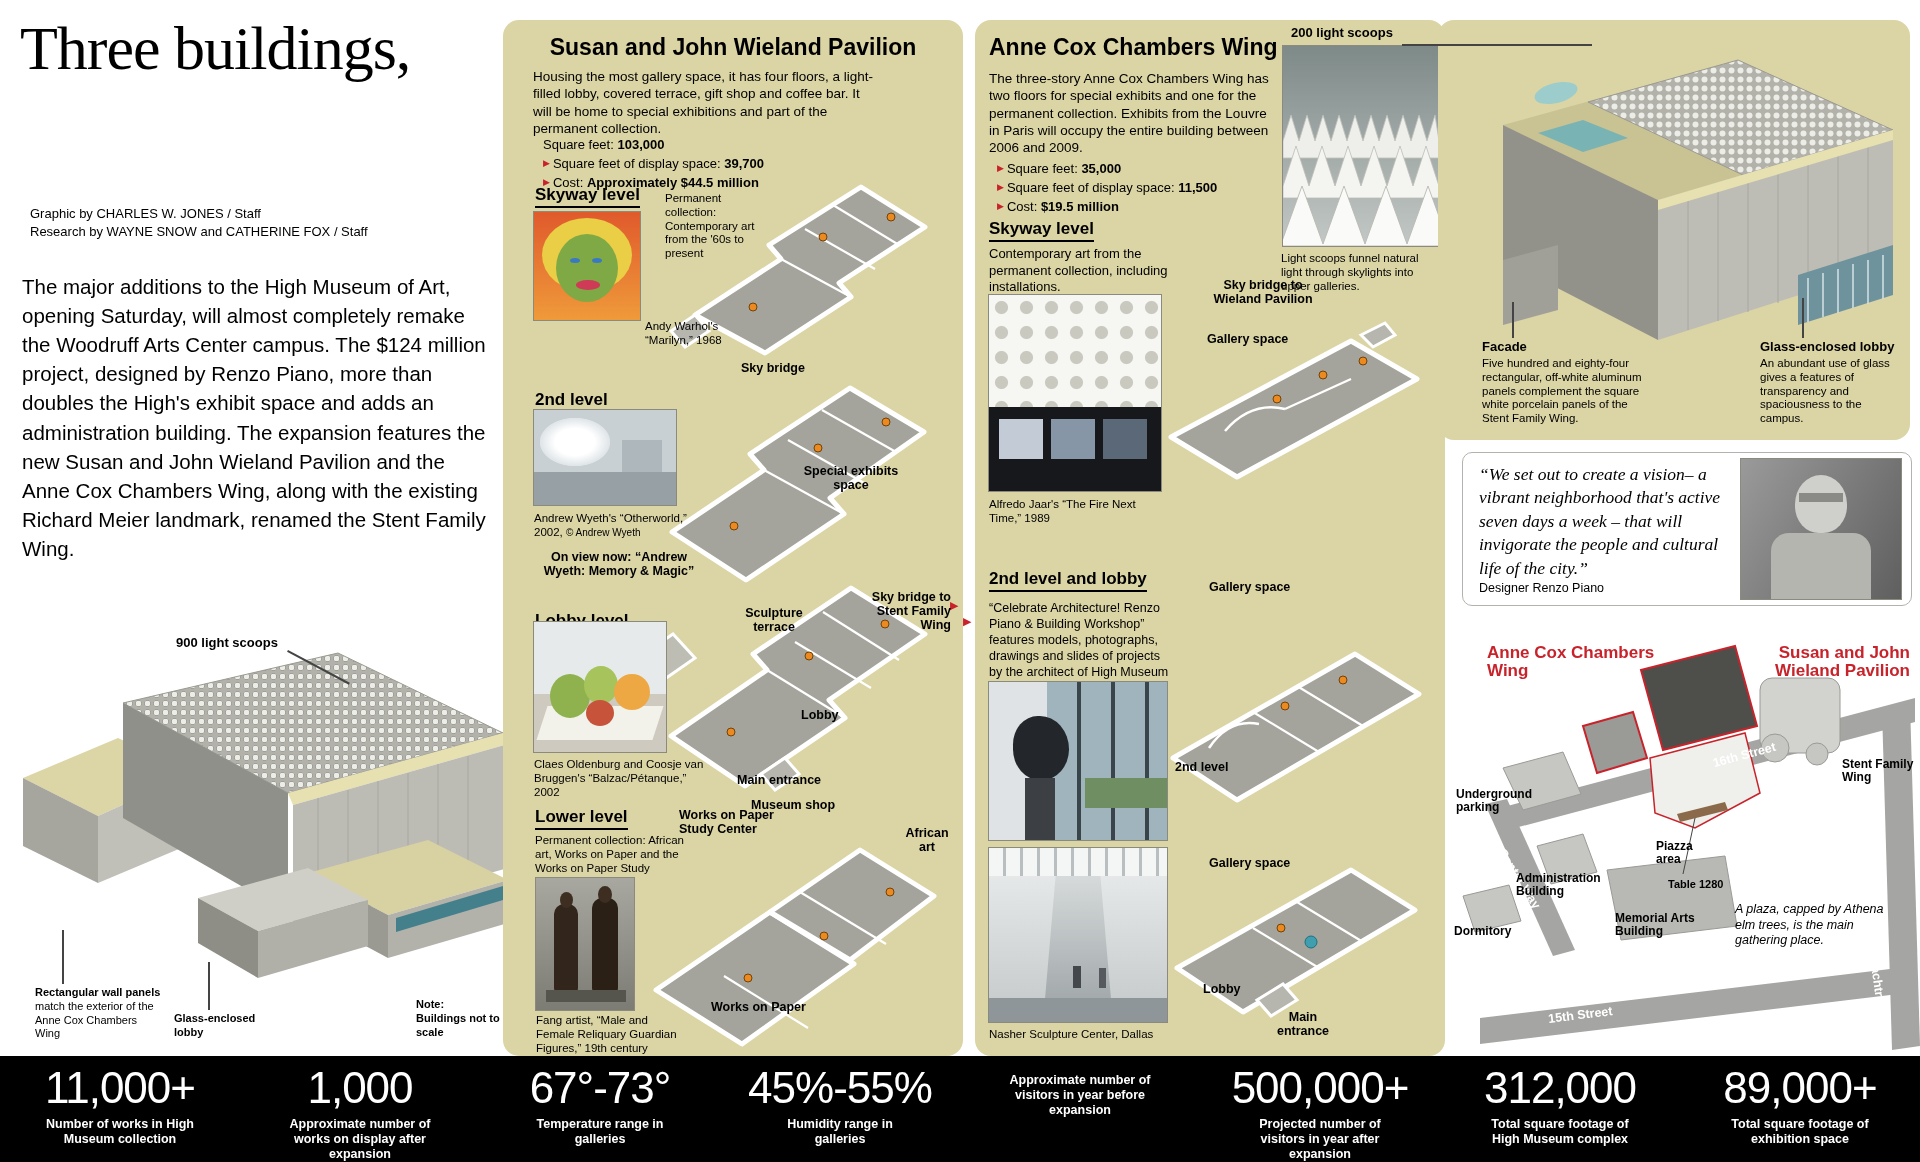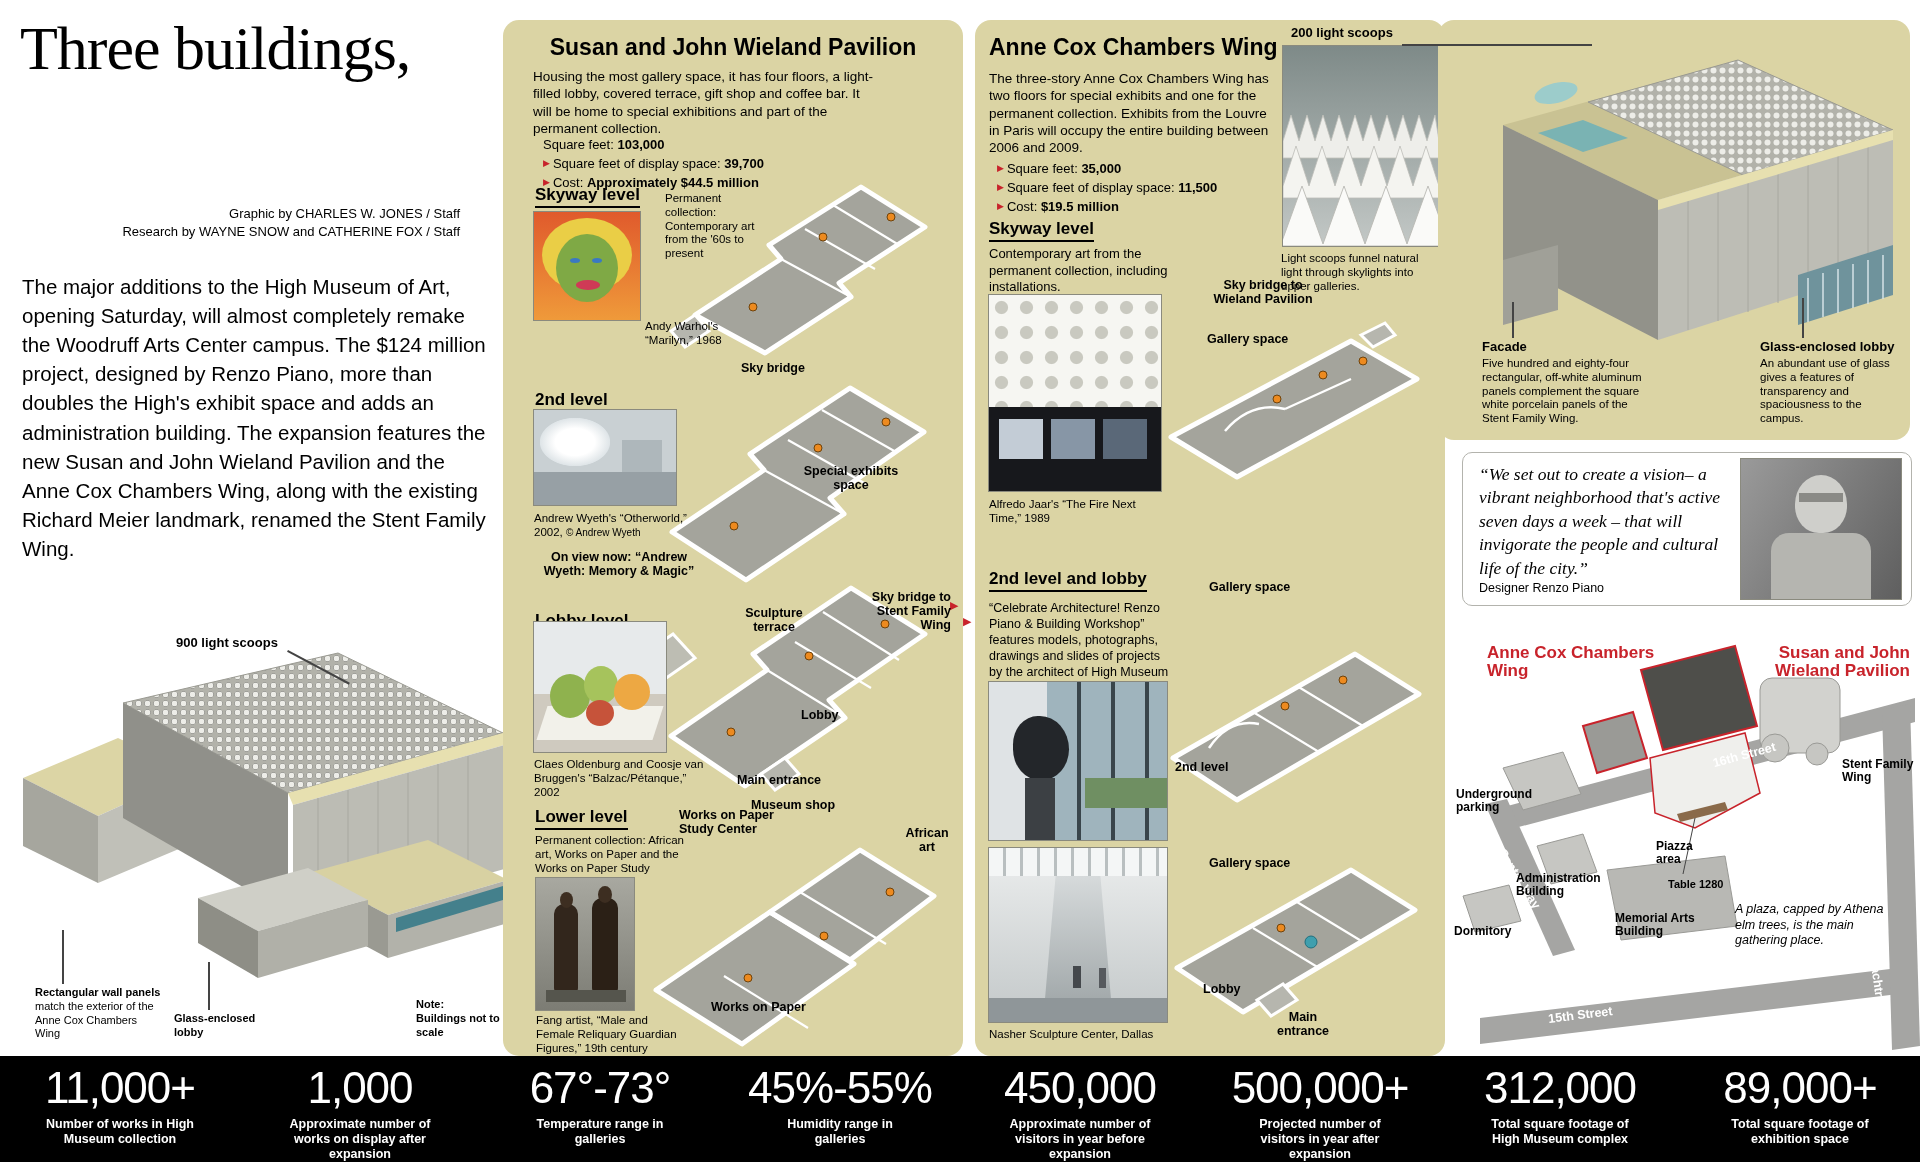--- a/index.html
+++ b/index.html
@@ -2,21 +2,21 @@
 <html><head>
 <meta charset="utf-8">
 <style>
   html,body{margin:0;padding:0}
   .page{position:relative;width:1920px;height:1162px;background:#fff;font-family:"Liberation Sans",sans-serif;color:#000;overflow:hidden}
   .abs{position:absolute}
   i{font-style:normal}
   .photo{position:absolute;overflow:hidden;outline:1px solid #8a8a7e}
   .photo i{position:absolute;display:block}
   .headline{font-family:"Liberation Serif",serif;font-size:62px;line-height:1.1;letter-spacing:-1px}
-  .credits{font-size:13px;text-align:right;line-height:1.35}
+  .credits{font-size:13px;text-align:left;line-height:1.35}
   .intro{font-size:20.5px;line-height:1.42}
   .panel{position:absolute;top:20px;height:1036px;background:#dbd4a4;border-radius:16px}
   .ptitle{font-size:23px;font-weight:bold}
   .pdesc{font-size:13.5px;line-height:1.28}
   .stat{font-size:13px;line-height:1.45}
   .b{font-weight:bold}
   .arr::before{content:"▶";color:#c8232b;font-size:9px;margin-right:3px;position:relative;top:-2px}
   .redtri{color:#c8232b;font-size:11px;line-height:1}
   .lvl{font-size:17px;font-weight:bold;border-bottom:2.5px solid #000;padding-bottom:1px;display:inline-block;line-height:1.1}
   .lbl{font-weight:bold;font-size:12.5px;line-height:1.12}
@@ -373,21 +373,20 @@
     </div>
     <div class="bstat">
       <div class="v">67°-73°</div>
       <div class="l" style="width:180px;margin:7px auto 0">Temperature range in galleries</div>
     </div>
     <div class="bstat">
       <div class="v">45%-55%</div>
       <div class="l" style="width:130px;margin:7px auto 0">Humidity range in galleries</div>
     </div>
     <div class="bstat">
-      <div class="v">450,000</div>
       <div class="l" style="width:160px;margin:7px auto 0">Approximate number of visitors in year before expansion</div>
     </div>
     <div class="bstat">
       <div class="v">500,000+</div>
       <div class="l" style="width:160px;margin:7px auto 0">Projected number of visitors in year after expansion</div>
     </div>
     <div class="bstat">
       <div class="v">312,000</div>
       <div class="l" style="width:150px;margin:7px auto 0">Total square footage of High Museum complex</div>
     </div>

